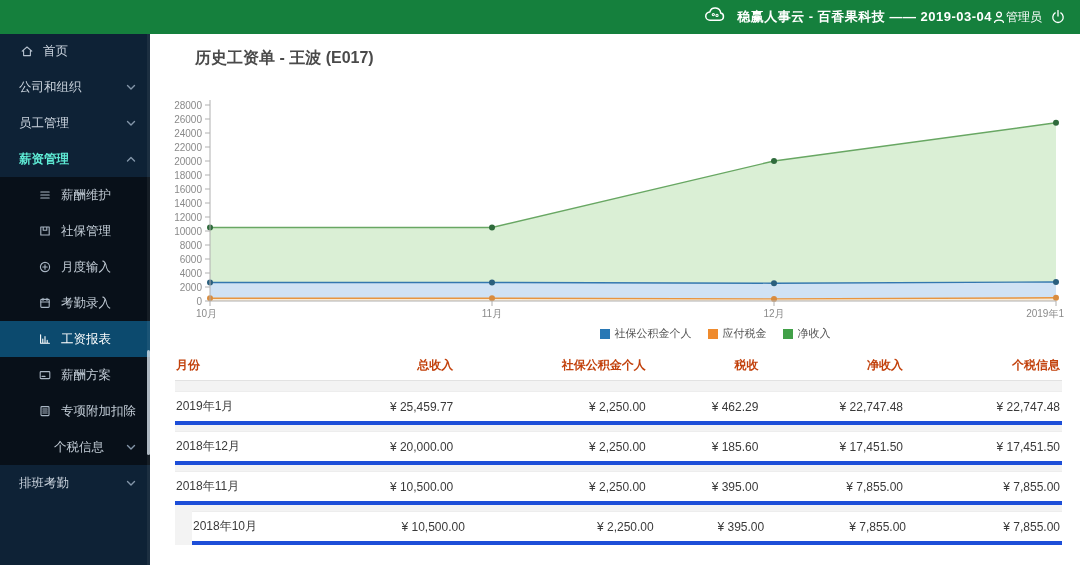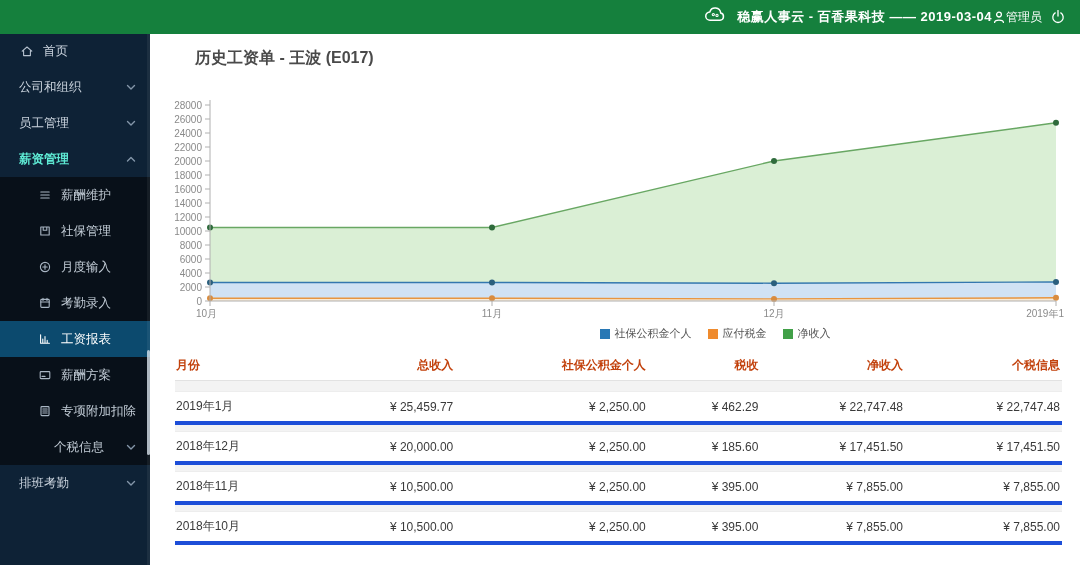--- a/index.html
+++ b/index.html
@@ -36,21 +36,21 @@
   .legend{position:absolute;left:0;top:296px;width:100%;display:flex;justify-content:center;gap:16px;
     padding-left:200px;box-sizing:border-box;align-items:center;}
   .li{display:inline-flex;align-items:center;gap:5px;font-size:11px;color:#555;cursor:pointer;}
   .sw{width:10px;height:10px;display:inline-block;}
   
   .table{position:absolute;left:25px;top:320px;width:887px;background:#f3f3f3;}
   .trow,.thead{display:grid;grid-template-columns:200fr 116fr 217fr 127fr 163fr 177fr;
     background:#fff;align-items:center;}
   .thead{height:30px;margin-bottom:10px;border-bottom:1px solid #e2e2e2;font-weight:600;color:#c2410c;}
   .trow{height:29px;margin-bottom:6px;border-top:1px solid #ededed;border-bottom:4px solid #1d4ed8;color:#3a3a3a;}
-  .trow:last-child{margin-bottom:0;}
+  .trow:last-child{margin-bottom:0;margin-left:17px;}
   .th,.td{font-size:12px;text-align:right;padding-right:2px;white-space:nowrap;}
   .th.c0,.td.c0{text-align:left;padding-left:1px;}
 </style>
 </head>
 <body>
 
 <header class="topbar">
   <div class="tb-left">
     <span style="display:block;">
       <svg width="24" height="24" viewBox="0 0 24 24" fill="none" stroke="#ffffff" stroke-width="1.5" stroke-linecap="round" stroke-linejoin="round">

